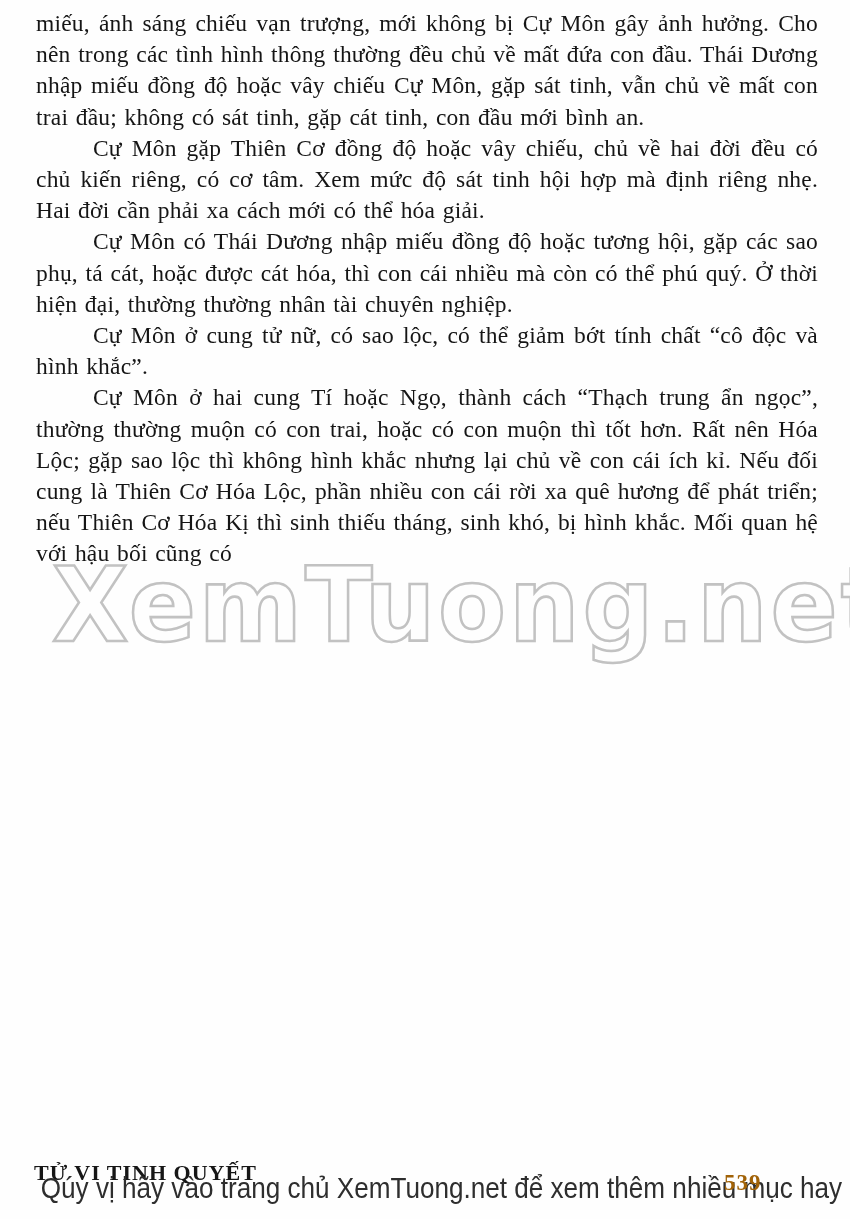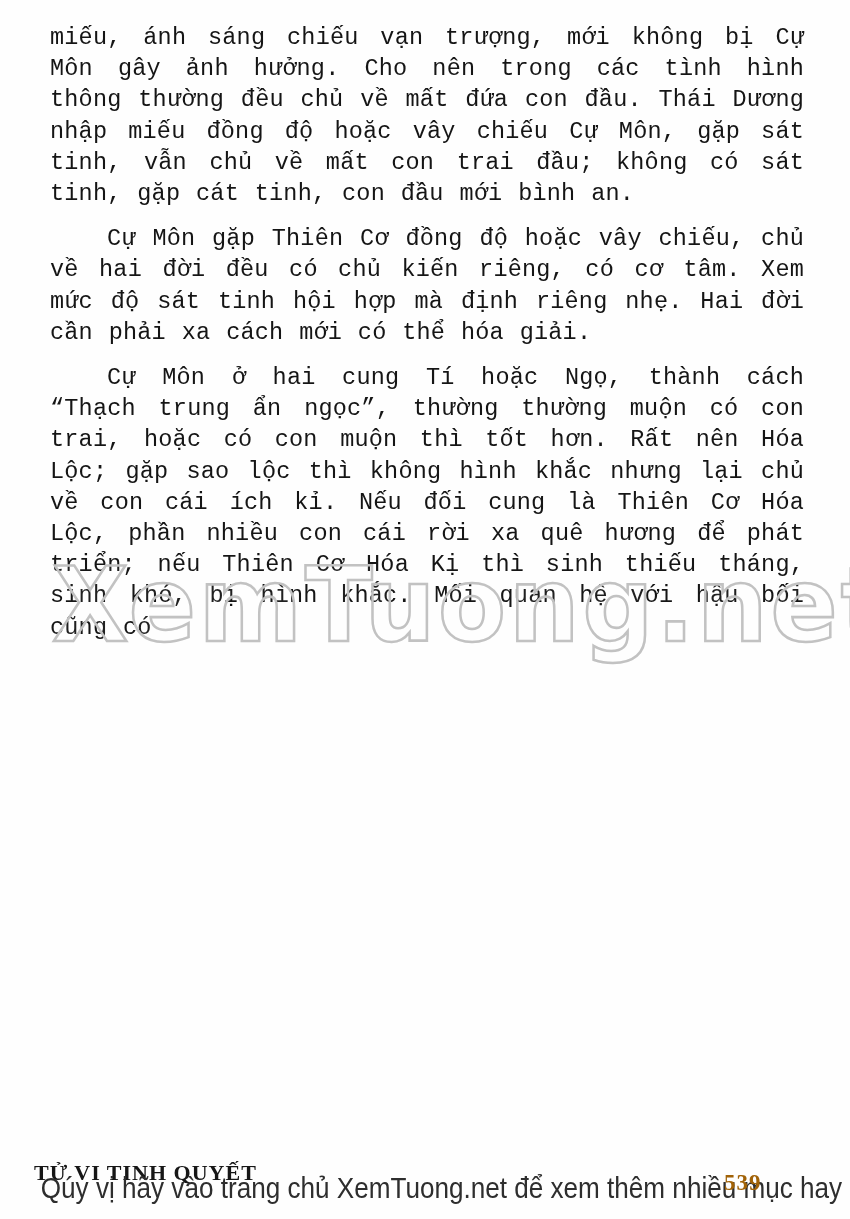--- a/index.html
+++ b/index.html
@@ -14,21 +14,21 @@
     position:absolute;
     left:36px;top:8px;width:782px;height:1140px;
     overflow:hidden;
     font-size:23.5px;
     line-height:31.2px;
     text-align:justify;
     color:#151515;
     letter-spacing:0.2px;
     word-spacing:1.5px;
   }
-  .para{margin:14px;text-indent:57px;font-family:Liberation Mono, monospace;}
+  .para{margin:0;text-indent:57px;}
   .para.no-indent{text-indent:0;}
   .watermark{
     position:absolute;
     left:52px;top:548px;
     width:800px;
     font-family:"DejaVu Sans","Liberation Sans",sans-serif;
     font-weight:bold;
     font-size:99px;
     letter-spacing:3px;
     color:rgba(255,255,255,0.05);
@@ -73,20 +73,22 @@
   }
 </style>
 </head>
 <body>
 
 <div class="page">
 
   <div class="body-text">
     <p class="para no-indent">miếu, ánh sáng chiếu vạn trượng, mới không bị Cự Môn gây ảnh hưởng. Cho nên trong các tình hình thông thường đều chủ về mất đứa con đầu. Thái Dương nhập miếu đồng độ hoặc vây chiếu Cự Môn, gặp sát tinh, vẫn chủ về mất con trai đầu; không có sát tinh, gặp cát tinh, con đầu mới bình an.</p>
     <p class="para">Cự Môn gặp Thiên Cơ đồng độ hoặc vây chiếu, chủ về hai đời đều có chủ kiến riêng, có cơ tâm. Xem mức độ sát tinh hội hợp mà định riêng nhẹ. Hai đời cần phải xa cách mới có thể hóa giải.</p>
+    <p class="para">Cự Môn có Thái Dương nhập miếu đồng độ hoặc tương hội, gặp các sao phụ, tá cát, hoặc được cát hóa, thì con cái nhiều mà còn có thể phú quý. Ở thời hiện đại, thường thường nhân tài chuyên nghiệp.</p>
+    <p class="para">Cự Môn ở cung tử nữ, có sao lộc, có thể giảm bớt tính chất “cô độc và hình khắc”.</p>
     <p class="para">Cự Môn ở hai cung Tí hoặc Ngọ, thành cách “Thạch trung ẩn ngọc”, thường thường muộn có con trai, hoặc có con muộn thì tốt hơn. Rất nên Hóa Lộc; gặp sao lộc thì không hình khắc nhưng lại chủ về con cái ích kỉ. Nếu đối cung là Thiên Cơ Hóa Lộc, phần nhiều con cái rời xa quê hương để phát triển; nếu Thiên Cơ Hóa Kị thì sinh thiếu tháng, sinh khó, bị hình khắc. Mối quan hệ với hậu bối cũng có</p>
   </div>
 
   <div class="watermark">XemTuong.net</div>
 
   <div class="footer-title">TỬ VI TINH QUYẾT</div>
 
   <div class="promo-line">Qúy vị hãy vào trang chủ XemTuong.net để xem thêm nhiều mục hay khác</div>
 
   <div class="page-number">539</div>

